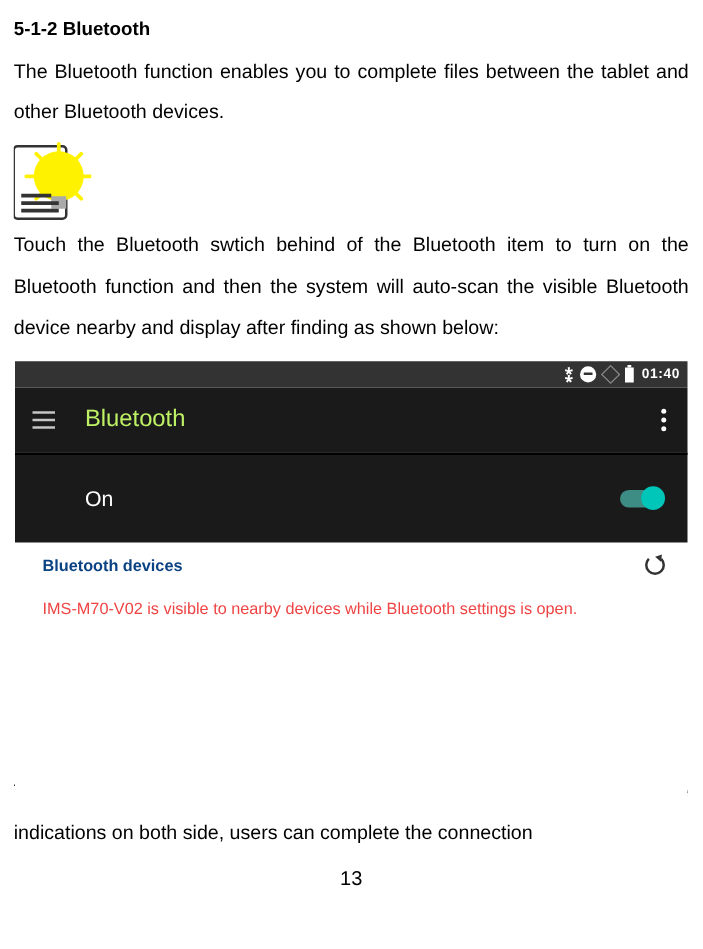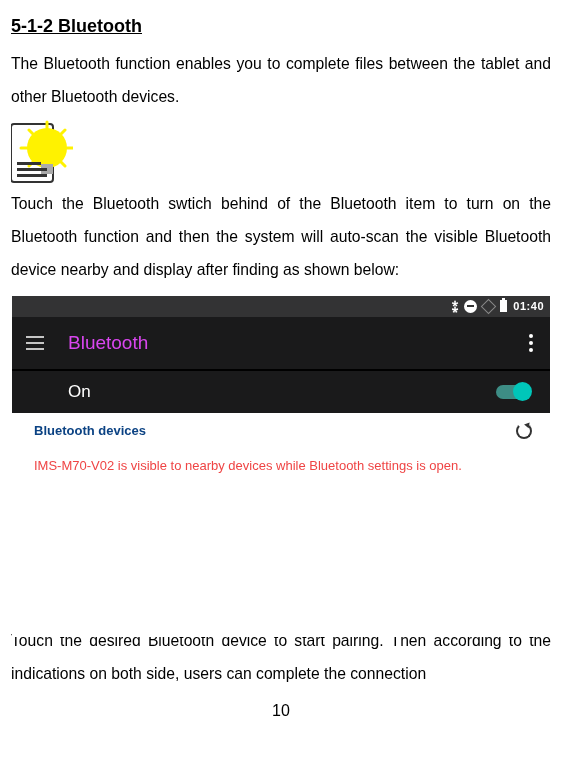--- a/index.html
+++ b/index.html
@@ -8,23 +8,22 @@
       height: 759px;
       font-family: Arial, sans-serif;
       background: #fff;
       padding: 8px 11px 0 11px;
       color: #000;
       font-size: 15.7px;
       line-height: 2.1;
     }
     .section-heading {
       font-weight: bold;
-      font-size: 18px;
+      font-size: 15px;
       margin-bottom: 2px;
-      text-decoration: underline;
     }
     .para {
       text-align: justify;
     }
     .tip-block {
       display: flex;
       align-items: flex-start;
       gap: 10px;
       margin-bottom: 0px;
     }
@@ -64,21 +63,21 @@
       letter-spacing: 0.5px;
       text-align: center;
     }
     .bt-header {
       height: 52px;
       background: #1a1a1b;
       display: flex;
       align-items: center;
       padding: 0 14px;
       gap: 20px;
-      color: #d946ef;
+      color: #bef264;
     }
     .hamburger {
       width: 18px;
       height: 14px;
       display: flex;
       flex-direction: column;
       justify-content: space-between;
     }
     .hamburger div {
       height: 2px;
@@ -96,21 +95,21 @@
       gap: 3px;
       margin-right: 3px;
     }
     .more-dots div {
       width: 4px;
       height: 4px;
       background: #fff;
       border-radius: 50%;
     }
     .on-row {
-      height: 44px;
+      height: 72px;
       background: #1a1a1b;
       display: flex;
       align-items: center;
       padding: 0 22px 0 56px;
       color: #fff;
       font-size: 17px;
       border-top: 2px solid #000;
     }
     .toggle {
       margin-left: auto;
@@ -270,13 +269,13 @@
   <div class="available-row">
     <span>Bluetooth devices</span>
     <div class="refresh-icon"></div>
   </div>
   <div class="visibility-text">IMS-M70-V02 is visible to nearby devices while Bluetooth settings is open.</div>
   <div class="screenshot-white-fill"></div>
 </div>
 
 <div class="para">Touch the desired Bluetooth device to start pairing. Then according to the indications on both side, users can complete the connection</div>
 
-<div class="page-num">10</div>
+<div class="page-num">13</div>
 
 </body></html>

